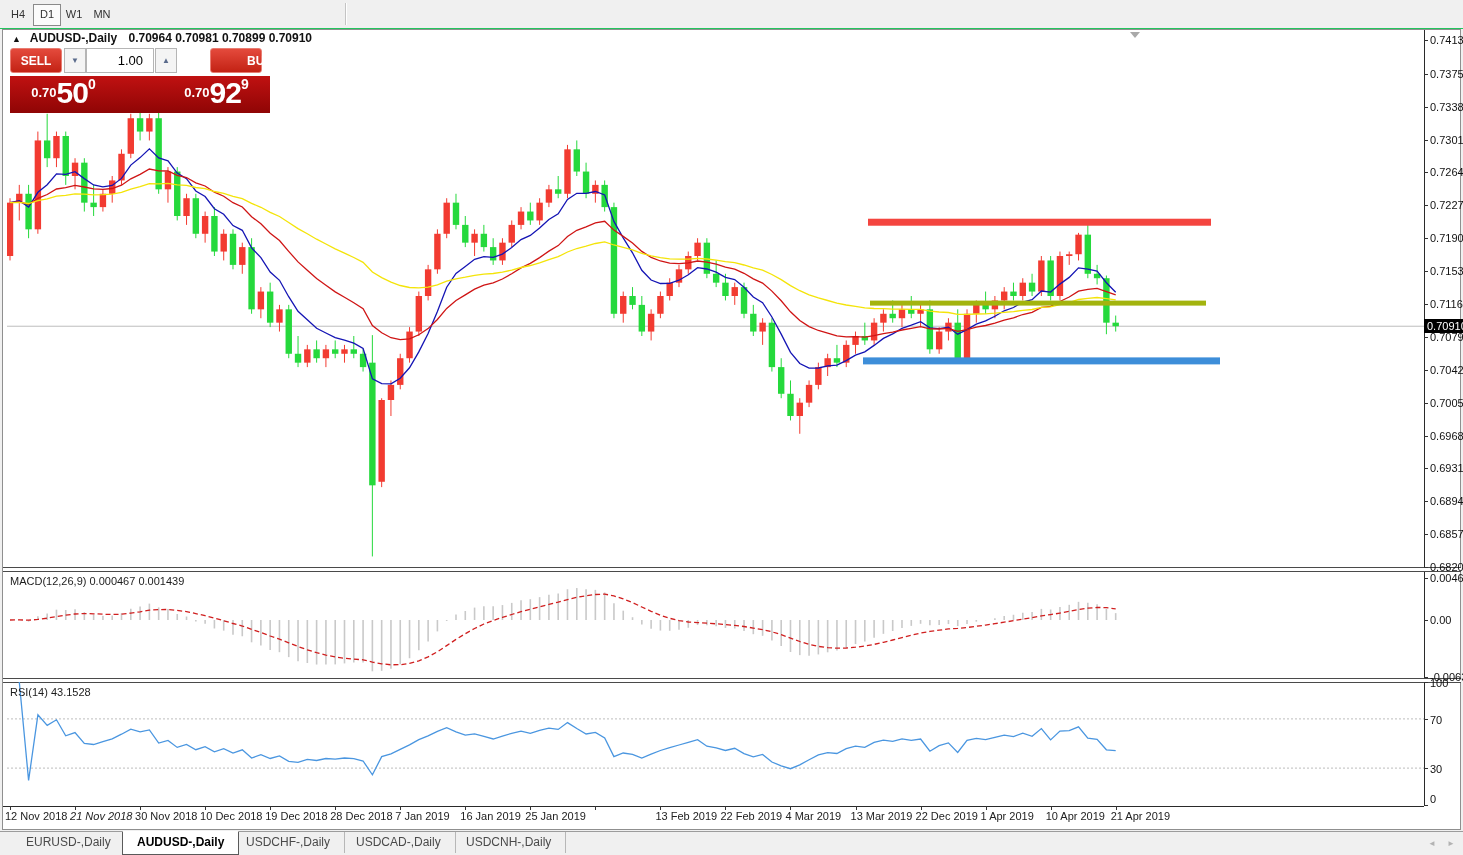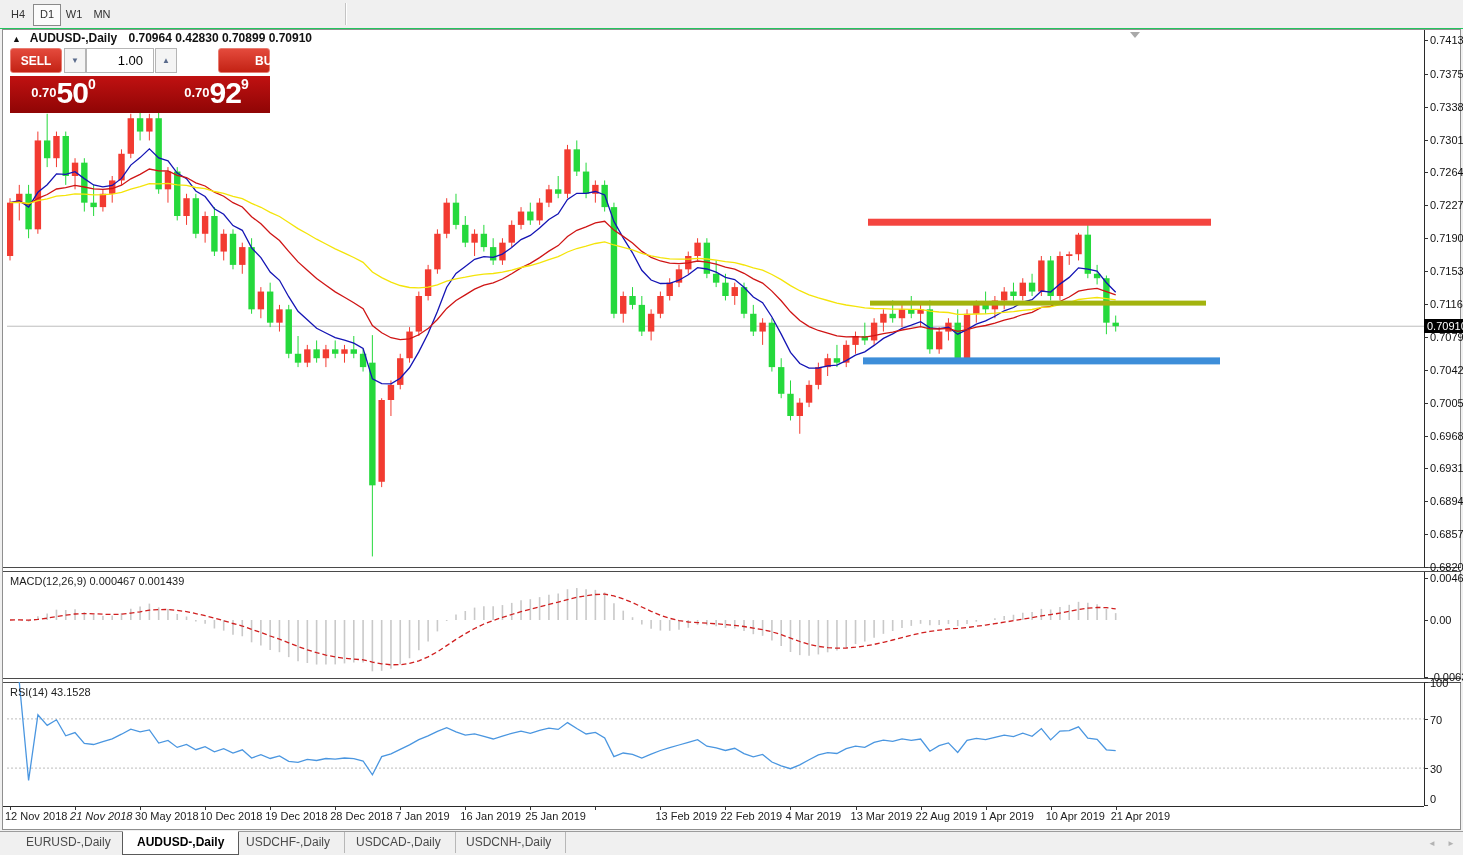--- a/index.html
+++ b/index.html
@@ -33,21 +33,21 @@
   .ind-label{position:absolute;font-size:11px;color:#1c1c1c;z-index:3;}
   
   .hdr{position:absolute;left:12px;top:31px;z-index:6;font-size:12px;font-weight:bold;color:#111;
     white-space:nowrap;}
   .hdr .arrow{font-size:9px;margin-right:6px;}
   .ocp{position:absolute;left:10px;top:48px;width:260px;z-index:6;}
   .ocp-row{position:relative;height:26px;}
   .btn-trade{position:absolute;top:0;width:52px;height:25px;background:linear-gradient(#e44a3c,#c32214);
     border:1px solid #e87d72;border-radius:3px;color:#fff;font-size:12px;font-weight:bold;
     text-align:center;line-height:24px;box-sizing:border-box;}
-  .btn-sell{left:0;} .btn-buy{right:0;padding-left:36px;}
+  .btn-sell{left:0;} .btn-buy{right:8px;padding-left:36px;}
   .spin-btn{position:absolute;top:0;width:22px;height:25px;background:#f4f4f4;border:1px solid #b5b5b5;
     box-sizing:border-box;text-align:center;line-height:23px;font-size:8px;color:#5a6b8c;}
   .spin-dn{left:54px;} .spin-up{left:145px;}
   .vol-input{position:absolute;left:76px;top:0;width:68px;height:25px;border:1px solid #b5b5b5;
     background:#fff;box-sizing:border-box;font-size:13px;text-align:right;padding-right:10px;
     font-family:"Liberation Sans",sans-serif;}
   .price-box{position:absolute;top:28px;width:107px;height:37px;color:#fff;
     background:linear-gradient(#c01111,#8f0505);text-align:center;}
   .pb-sell{left:0;} .pb-buy{right:0;padding-left:48px;}
   .pb-small{font-size:13px;font-weight:bold;vertical-align:6px;}
@@ -473,21 +473,21 @@
         <polyline points="19.3,682.0 28.6,780.4 37.9,714.8 47.2,725.4 56.5,719.8 65.7,735.8 75.0,732.6 84.3,743.5 93.6,744.5 102.9,741.6 112.2,738.9 121.5,734.2 130.8,729.1 140.1,731.8 149.4,729.9 158.7,743.1 168.0,740.4 177.2,747.4 186.5,744.4 195.8,749.7 205.1,746.7 214.4,751.8 223.7,748.7 233.0,753.1 242.3,749.8 251.6,758.0 260.9,754.7 270.2,758.5 279.5,755.9 288.7,761.3 298.0,762.3 307.3,759.4 316.6,760.5 325.9,758.5 335.2,759.1 344.5,758.0 353.8,758.7 363.1,761.0 372.4,774.8 381.7,756.6 391.0,753.9 400.2,749.3 409.5,744.9 418.8,739.6 428.1,735.9 437.4,731.3 446.7,727.7 456.0,731.8 465.3,735.1 474.6,733.8 483.9,736.4 493.2,739.0 502.4,736.1 511.7,733.3 521.0,731.2 530.3,733.3 539.6,730.3 548.9,728.2 558.2,729.4 567.5,722.6 576.8,728.5 586.1,734.0 595.4,732.4 604.7,737.9 613.9,756.6 623.2,753.0 632.5,754.3 641.8,758.1 651.1,754.2 660.4,750.5 669.7,747.7 679.0,745.0 688.3,742.3 697.6,739.6 706.9,746.2 716.2,747.9 725.4,750.5 734.7,748.3 744.0,753.6 753.3,756.9 762.6,754.4 771.9,762.0 781.2,765.8 790.5,768.7 799.8,764.8 809.1,759.7 818.4,754.9 827.7,752.6 836.9,753.5 846.2,748.6 855.5,746.2 864.8,747.3 874.1,742.4 883.4,740.1 892.7,741.4 902.0,738.9 911.3,740.4 920.6,739.0 929.9,751.2 939.1,745.6 948.4,742.9 957.7,752.4 967.0,740.4 976.3,738.3 985.6,739.6 994.9,737.3 1004.2,735.1 1013.5,736.6 1022.8,733.1 1032.1,736.3 1041.4,728.6 1050.6,739.9 1059.9,731.1 1069.2,730.7 1078.5,726.9 1087.8,738.2 1097.1,739.4 1106.4,749.8 1115.7,750.6" fill="none" stroke="#4a96e0" stroke-width="1.3"></polyline>
       </g>
     </svg>
 
   <div class="ind-label" style="left:10px;top:575px">MACD(12,26,9) 0.000467 0.001439</div>
   <div class="ind-label" style="left:10px;top:686px">RSI(14) 43.1528</div>
 
   <div class="hdr">
     <span class="arrow">▲</span>
     <span>AUDUSD-,Daily</span>
-    <span style="margin-left:8px">0.70964 0.42830 0.70899 0.70910</span>
+    <span style="margin-left:8px">0.70964 0.70981 0.70899 0.70910</span>
   </div>
 
   <div class="ocp">
     <div class="ocp-row">
       <div class="btn-trade btn-sell">SELL</div>
       <div class="spin-btn spin-dn">▼</div>
       <input class="vol-input" value="1.00" style="">
       <div class="spin-btn spin-up">▲</div>
       <div class="btn-trade btn-buy">BUY</div>
     </div>
@@ -555,21 +555,21 @@
     <div class="ax-label" style="top: 713.9px;">70</div>
     <div class="ax-tick" style="top: 718.9px;"></div>
     <div class="ax-label" style="top: 763.1px;">30</div>
     <div class="ax-tick" style="top: 768.1px;"></div>
     <div class="ax-label" style="top: 793px;">0</div>
     <div class="ax-tick" style="top: 805px;"></div>
     <div class="date-label" style="left: 5px;">12 Nov 2018</div>
     <div class="date-tick" style="left: 10px;"></div>
     <div class="date-label" style="left: 70.0405px; font-style: italic;">21 Nov 2018</div>
     <div class="date-tick" style="left: 75.0405px;"></div>
-    <div class="date-label" style="left: 135.081px;">30 May 2018</div>
+    <div class="date-label" style="left: 135.081px;">30 Nov 2018</div>
     <div class="date-tick" style="left: 140.081px;"></div>
     <div class="date-label" style="left: 200.121px;">10 Dec 2018</div>
     <div class="date-tick" style="left: 205.121px;"></div>
     <div class="date-label" style="left: 265.162px;">19 Dec 2018</div>
     <div class="date-tick" style="left: 270.162px;"></div>
     <div class="date-label" style="left: 330.202px;">28 Dec 2018</div>
     <div class="date-tick" style="left: 335.202px;"></div>
     <div class="date-label" style="left: 395.243px;">7 Jan 2019</div>
     <div class="date-tick" style="left: 400.243px;"></div>
     <div class="date-label" style="left: 460.283px; text-align: right;">16 Jan 2019</div>
@@ -579,21 +579,21 @@
     <div class="date-label" style="left: 622px; margin-top: 37px;">4 Feb 2019</div>
     <div class="date-tick" style="left: 595.364px;"></div>
     <div class="date-label" style="left: 655.405px;">13 Feb 2019</div>
     <div class="date-tick" style="left: 660.405px;"></div>
     <div class="date-label" style="left: 720.445px;">22 Feb 2019</div>
     <div class="date-tick" style="left: 725.445px;"></div>
     <div class="date-label" style="left: 785.486px;">4 Mar 2019</div>
     <div class="date-tick" style="left: 790.486px;"></div>
     <div class="date-label" style="left: 850.526px;">13 Mar 2019</div>
     <div class="date-tick" style="left: 855.526px;"></div>
-    <div class="date-label" style="left: 915.567px;">22 Aug 2019</div>
+    <div class="date-label" style="left: 915.567px;">22 Dec 2019</div>
     <div class="date-tick" style="left: 920.567px;"></div>
     <div class="date-label" style="left: 980.607px;">1 Apr 2019</div>
     <div class="date-tick" style="left: 985.607px;"></div>
     <div class="date-label" style="left: 1045.65px;">10 Apr 2019</div>
     <div class="date-tick" style="left: 1050.65px;"></div>
     <div class="date-label" style="left: 1110.69px;">21 Apr 2019</div>
     <div class="date-tick" style="left: 1115.69px;"></div>
   </div>
 
 </body></html>

